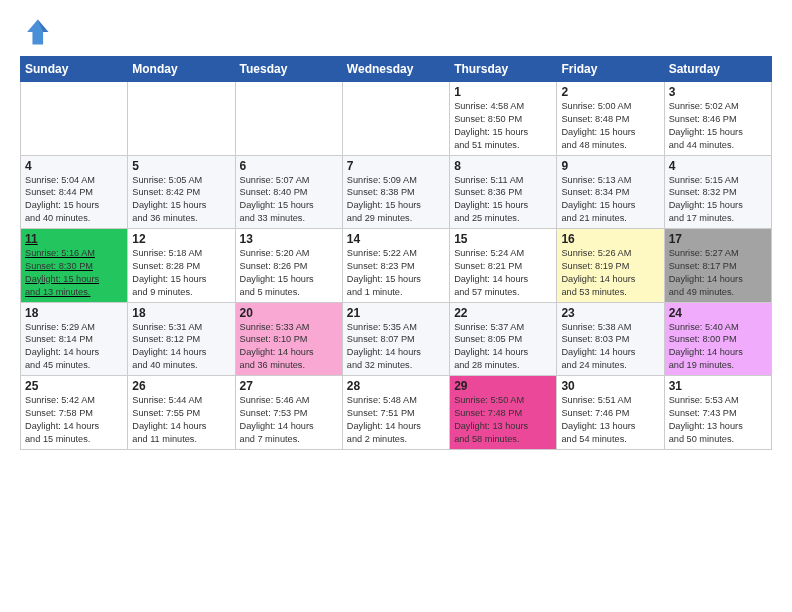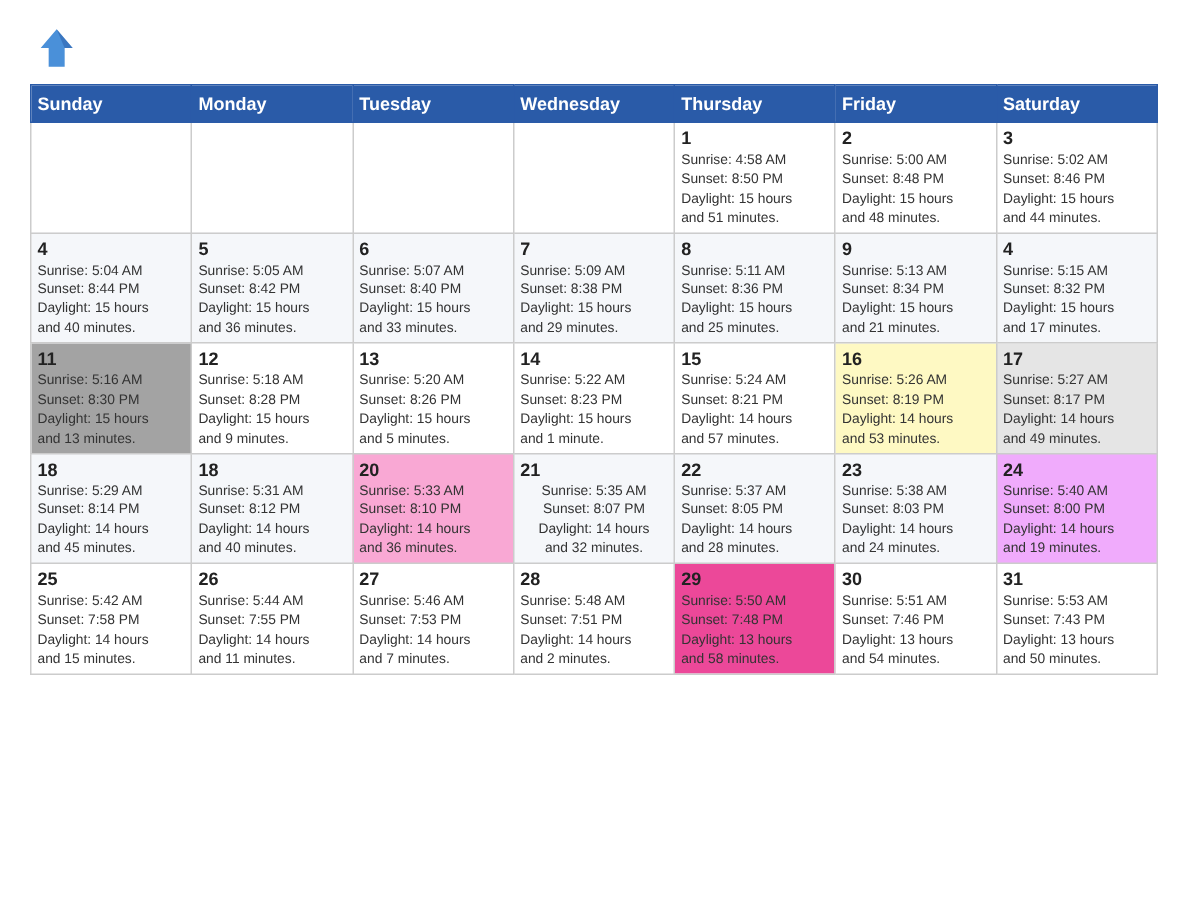--- a/index.html
+++ b/index.html
@@ -195,21 +195,21 @@
           </td>
           <td style="background: rgb(245, 247, 250);">
             <span class="day-num">4</span>
             <div class="day-info" style="white-space: pre-line;">Sunrise: 5:15 AM
 Sunset: 8:32 PM
 Daylight: 15 hours
 and 17 minutes.</div>
           </td>
         </tr>
         <tr>
-          <td style="background: #a3a3a3;">
+          <td style="background: #22c55e; text-decoration: underline;">
             <span class="day-num">11</span>
             <div class="day-info" style="white-space: pre-line;">Sunrise: 5:16 AM
 Sunset: 8:30 PM
 Daylight: 15 hours
 and 13 minutes.</div>
           </td>
           <td style="background: rgb(255, 255, 255);">
             <span class="day-num">12</span>
             <div class="day-info" style="white-space: pre-line;">Sunrise: 5:18 AM
 Sunset: 8:28 PM
@@ -237,21 +237,21 @@
 Daylight: 14 hours
 and 57 minutes.</div>
           </td>
           <td style="background: #fef9c3;">
             <span class="day-num">16</span>
             <div class="day-info" style="white-space: pre-line;">Sunrise: 5:26 AM
 Sunset: 8:19 PM
 Daylight: 14 hours
 and 53 minutes.</div>
           </td>
-          <td style="background: #e5e5e5;">
+          <td style="background: #a3a3a3;">
             <span class="day-num">17</span>
             <div class="day-info" style="white-space: pre-line;">Sunrise: 5:27 AM
 Sunset: 8:17 PM
 Daylight: 14 hours
 and 49 minutes.</div>
           </td>
         </tr>
         <tr>
           <td style="background: rgb(245, 247, 250);">
             <span class="day-num">18</span>
@@ -269,21 +269,21 @@
           </td>
           <td style="background: #f9a8d4;">
             <span class="day-num">20</span>
             <div class="day-info" style="white-space: pre-line;">Sunrise: 5:33 AM
 Sunset: 8:10 PM
 Daylight: 14 hours
 and 36 minutes.</div>
           </td>
           <td style="background: rgb(245, 247, 250);">
             <span class="day-num">21</span>
-            <div class="day-info" style="white-space: pre-line; text-align: center;">Sunrise: 5:35 AM
+            <div class="day-info" style="white-space: pre-line;">Sunrise: 5:35 AM
 Sunset: 8:07 PM
 Daylight: 14 hours
 and 32 minutes.</div>
           </td>
           <td style="background: rgb(245, 247, 250);">
             <span class="day-num">22</span>
             <div class="day-info" style="white-space: pre-line;">Sunrise: 5:37 AM
 Sunset: 8:05 PM
 Daylight: 14 hours
 and 28 minutes.</div>

